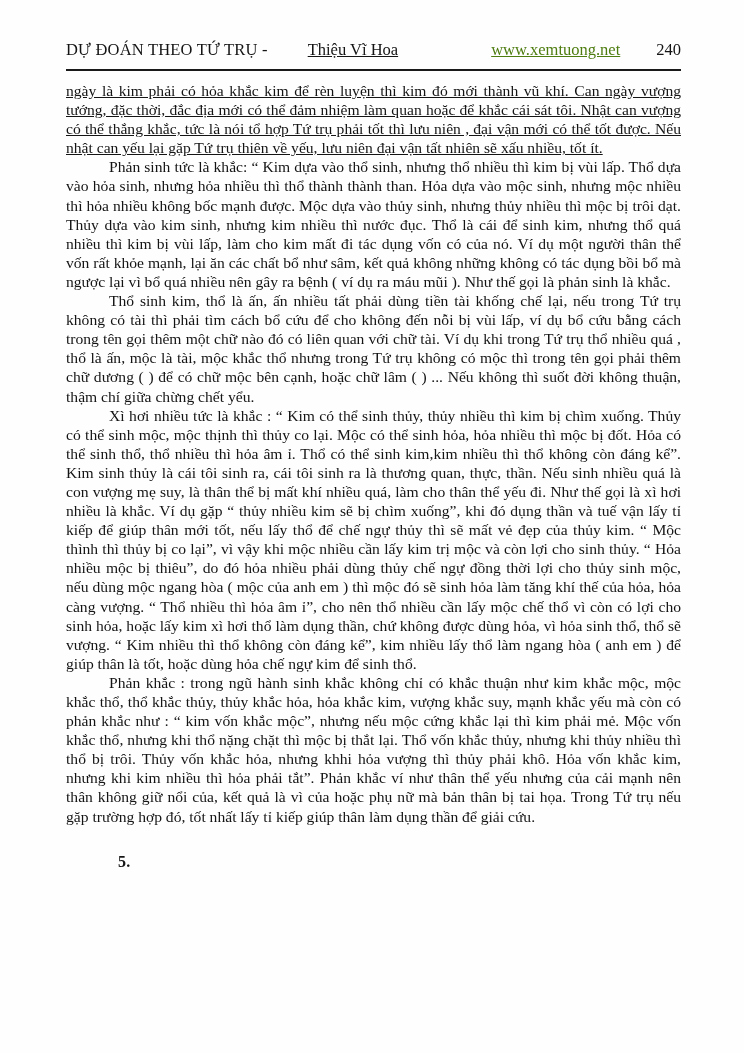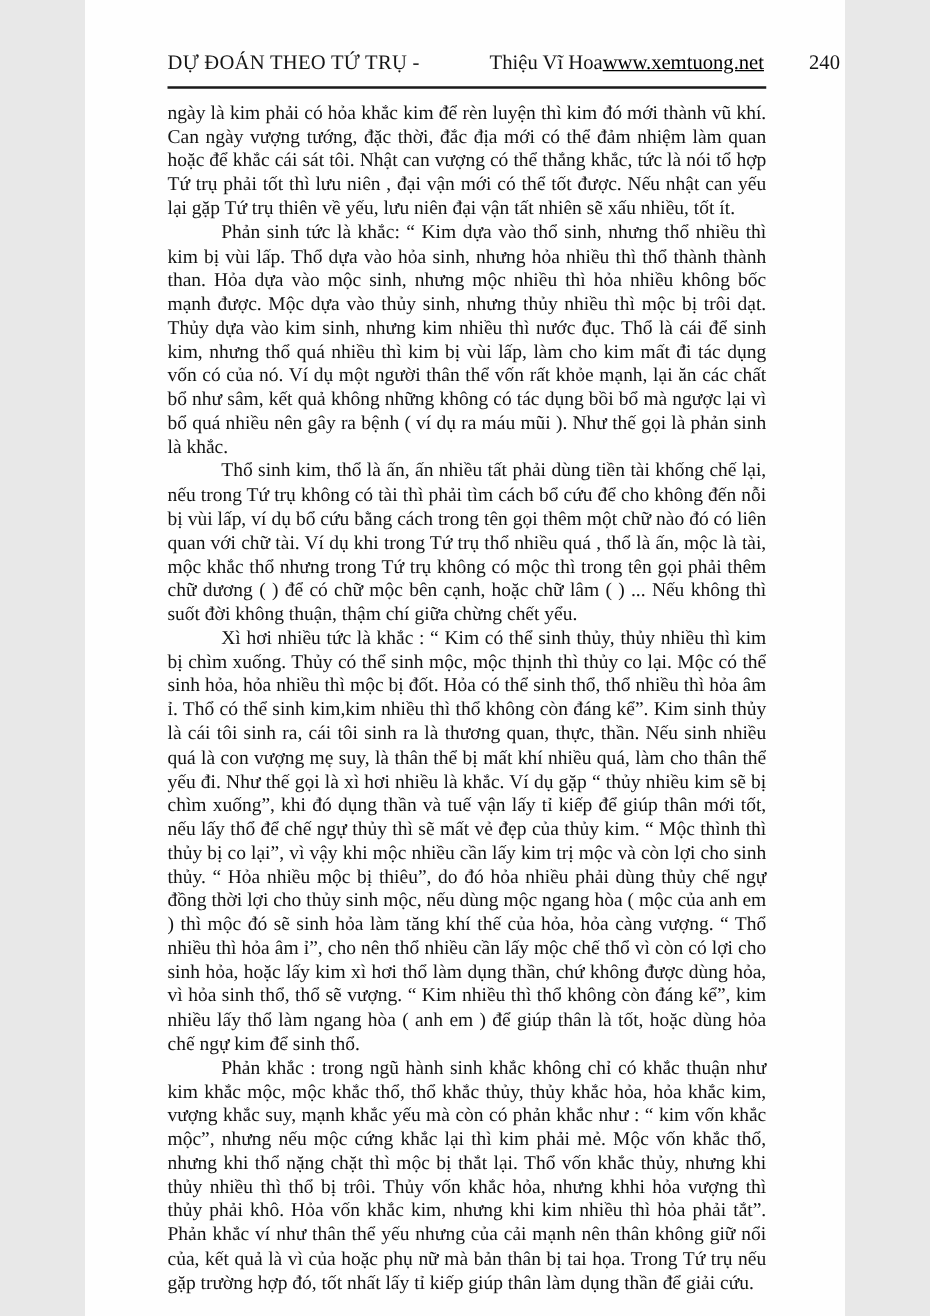--- a/index.html
+++ b/index.html
@@ -2,21 +2,21 @@
 <html><head>
 <meta charset="utf-8">
 <style>
   html, body {
     margin: 0;
     padding: 0;
     background: #e8e8e8;
   }
   .page {
     position: relative;
-    width: 608px;
+    width: 744px;
     height: 1053px;
     margin: 0 auto;
     background: #fefefe;
     color: #141414;
     font-family: "Liberation Serif", "DejaVu Serif", serif;
     overflow: hidden;
     box-sizing: border-box;
   }
   .content {
     padding: 40px 63px 0 66px;
@@ -26,28 +26,29 @@
   .header {
     display: flex;
     align-items: baseline;
     font-size: 16.5px;
     white-space: nowrap;
   }
   .header .book-title {
     letter-spacing: 0.2px;
   }
   .header .author {
-    margin-left: 56px;
+    margin-left: 40px;
+    text-decoration: underline;
   }
   .header .spacer {
     flex: 1;
   }
   .header .website {
     text-decoration: underline;
-    color: #000000;
+    color: #4d7c0f;
     margin-right: 36px;
   }
   .header-rule {
     border: none;
     border-top: 2px solid #1a1a1a;
     margin: 9px 0 0 0;
   }
   
   .body-text {
     margin-top: 10px;
@@ -56,20 +57,21 @@
     text-align: justify;
     text-justify: inter-word;
   }
   .body-text p {
     margin: 0;
     padding: 0;
     text-indent: 43px;
   }
   .body-text p.no-indent {
     text-indent: 0;
+    text-decoration: underline;
   }
   
   .section-heading {
     margin-top: 27px;
     padding-left: 52px;
     font-size: 16px;
     font-weight: bold;
     display: flex;
     letter-spacing: 0.2px;
   }

